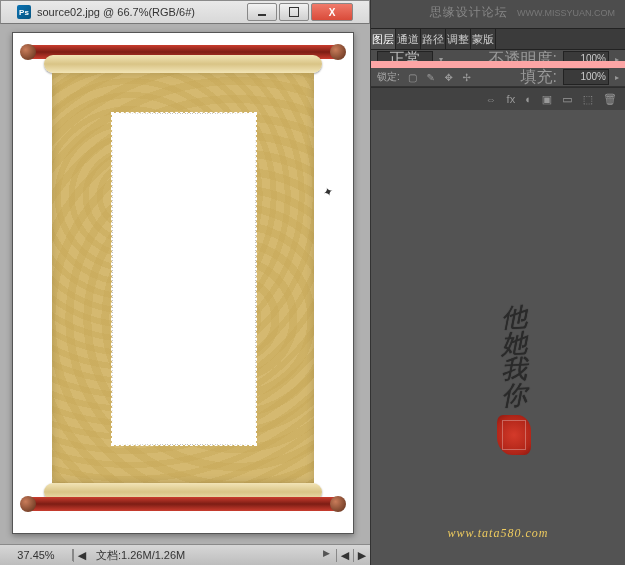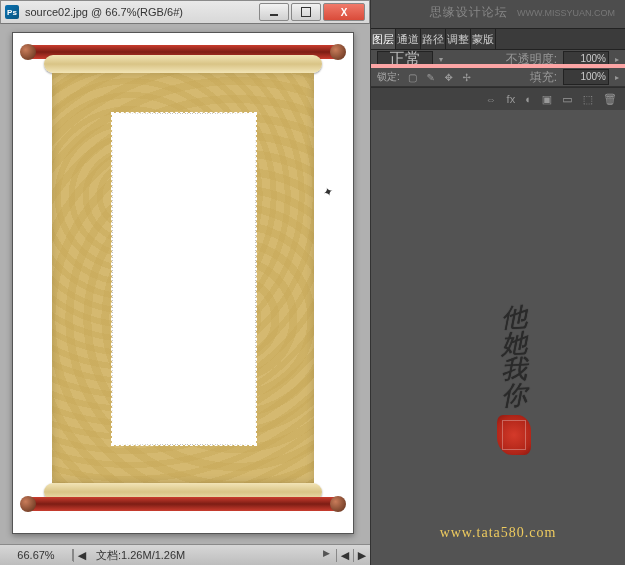--- a/index.html
+++ b/index.html
@@ -1,18 +1,18 @@
 <!DOCTYPE html>
 <html><head>
 <meta charset="utf-8">
 <style>
 html,body{margin:0;padding:0;height:100%;font-family:"Microsoft YaHei",Arial,sans-serif;font-size:11px;background:#777;overflow:hidden}
 .app{display:flex;width:625px;height:565px;background:#535353}
 .doc-window{width:370px;height:565px;background:#a0a0a0;display:flex;flex-direction:column;border-right:1px solid #333}
-.titlebar{height:22px;background:linear-gradient(180deg,#e9e9e9 0%,#d8d8d8 100%);display:flex;align-items:center;padding:0 4px;border:1px solid #8a8a8a;border-bottom:1px solid #777}
+.titlebar{height:22px;background:linear-gradient(180deg,#e9e9e9 0%,#d8d8d8 100%);display:flex;align-items:center;padding:0 16px;border:1px solid #8a8a8a;border-bottom:1px solid #777}
 .ps-logo{width:14px;height:14px;background:linear-gradient(135deg,#0a72b3,#085580);color:#fff;font-size:8px;font-weight:bold;display:flex;align-items:center;justify-content:center;border-radius:2px;margin-right:6px}
 .title{flex:1;color:#333;font-size:11px}
 .winbtns{display:flex;gap:0}
 .winbtn{width:28px;height:16px;border:1px solid #888;background:linear-gradient(180deg,#f2f2f2,#d0d0d0);display:flex;align-items:center;justify-content:center;font-size:10px;color:#333;border-radius:2px;margin-left:2px}
 .winbtn.min::before{content:"";width:8px;height:2px;background:#333;position:relative;top:3px}
 .winbtn.max::before{content:"";width:8px;height:8px;border:1px solid #333}
 .winbtn.close{background:linear-gradient(180deg,#f07a6a,#d94b3a);color:#fff;width:40px;font-weight:bold}
 .canvas-area{flex:1;background:#b0b0b0;position:relative;overflow:hidden}
 .canvas{position:absolute;left:12px;top:8px;width:340px;height:500px;background:#fff;border:1px solid #555;box-shadow:0 2px 6px rgba(0,0,0,0.35)}
 .scroll-img{position:absolute;left:6px;top:6px;width:328px;height:488px}
@@ -36,41 +36,41 @@
 .right{flex:1;display:flex;flex-direction:column;background:#fca5a5}
 .upper{height:86px;background:#4d4d4d;position:relative;border-bottom:1px solid #333;color:#ccc;font-size:12px}
 .watermark1{position:absolute;right:10px;top:4px}
 .wm-zh{color:#888;font-size:12px;letter-spacing:1px}
 .wm-url{color:#777;font-size:9px;margin-left:6px}
 .tabstrip{position:absolute;left:0;right:0;bottom:36px;height:20px;background:#3b3b3b;display:flex;border-top:1px solid #222;border-bottom:1px solid #222}
 .tab{padding:0 1px;line-height:20px;color:#ccc;font-size:11px;border-right:1px solid #222;cursor:default}
 .tab.active{background:#535353;color:#fff}
 .opts-row{position:absolute;left:0;right:0;bottom:18px;height:18px;display:flex;align-items:center;gap:6px;padding:0 6px;color:#bbb;background:#4d4d4d}
 .sel{width:54px;height:15px;background:#3a3a3a;border:1px solid #222;color:#bbb;font-size:16px;display:flex;align-items:center;justify-content:center}
-.olabel{font-size:12px;color:#999;margin-left:auto}
+.olabel{font-size:16px;color:#999;margin-left:auto}
 .percent{width:42px;height:14px;background:#3a3a3a;border:1px solid #222;color:#ccc;font-size:10px;text-align:right;padding-right:2px;line-height:14px}
 .tri2{font-size:8px;color:#999}
-.opts-row2{position:absolute;left:0;right:0;bottom:0;height:18px;display:flex;align-items:center;gap:6px;padding:0 6px;color:#aaa;font-size:10px;background:#4d4d4d;border-top:4px solid #fca5a5}
+.opts-row2{position:absolute;left:0;right:0;bottom:0;height:18px;display:flex;align-items:center;gap:6px;padding:0 6px;color:#aaa;font-size:10px;background:#4d4d4d;border-top:7px solid #fca5a5}
 .lock-icons{display:flex;gap:4px;color:#999}
 .lock-icons span{width:14px;text-align:center}
 .layer-list{flex:1;background:#535353;position:relative}
 .layer-row{height:30px;background:linear-gradient(180deg,#3d7fc8,#2f66a8);display:flex;align-items:center;border-top:1px solid #5a90c9;border-bottom:1px solid #244f80}
 .eye{width:26px;height:30px;background:#5c5c5c;display:flex;align-items:center;justify-content:center;color:#ddd;border-right:1px solid #333}
 .eye svg{width:14px;height:14px;fill:#ddd}
 .thumb{width:26px;height:18px;margin:0 6px;background:#fff;border:1px solid #222;position:relative}
 .thumb::after{content:"";position:absolute;left:5px;top:1px;width:14px;height:15px;border:2px solid #c9ad66;background:#fff}
 .lname{color:#fff;font-size:11px;font-style:italic}
 .lockicon{margin-left:auto;margin-right:8px;color:#fff;font-size:10px}
 .calligraphy{position:absolute;right:94px;bottom:110px;width:34px;display:flex;flex-direction:column;align-items:center}
 .callig-char{font-family:"KaiTi","STKaiti",cursive;font-size:26px;color:#2a2a2a;line-height:1;font-style:italic;transform:rotate(-3deg);text-shadow:0 0 1px #222}
 .seal{width:34px;height:40px;margin-top:6px;background:radial-gradient(circle,#d43a2a 0%,#b02518 70%,#8a1810 100%);border-radius:18% 40% 20% 45%;position:relative}
 .seal::after{content:"";position:absolute;inset:5px;border:1px solid rgba(255,255,255,0.3)}
 .footer-wm{position:absolute;left:0;right:0;bottom:24px;text-align:center}
 .footer-wm .line1{color:#7fb84e;font-size:14px;font-style:italic;font-family:cursive;letter-spacing:2px}
-.footer-wm .line2{color:#eecb5f;font-size:14px;font-family:cursive;letter-spacing:1px}
+.footer-wm .line2{color:#eecb5f;font-size:12px;font-style:italic;font-family:cursive;letter-spacing:1px}
 .panel-footer{height:22px;background:#424242;border-top:1px solid #2d2d2d;display:flex;align-items:center;justify-content:flex-end;gap:10px;padding:0 8px;color:#aaa;font-size:11px}
 .pf-icon{color:#999;cursor:default}
 </style>
 </head>
 <body>
 
 <div class="app">
   <div class="doc-window">
     <div class="titlebar">
       <div class="ps-logo">Ps</div>
@@ -97,21 +97,21 @@
             <div class="rod bot-rod">
                 <span class="knob l"></span>
                 <span class="knob r"></span>
               </div>
           </div>
         </div>
         <div class="wand"></div>
       </div>
     </div>
     <div class="statusbar">
-      <div class="zoom-box">66.67%</div>
+      <div class="zoom-box">37.45%</div>
       <div class="sb-btn">◀</div>
       <div class="doc-info">
         <span>文档:1.26M/1.26M</span>
         <span class="tri">▶</span>
       </div>
       <div class="sb-btn">◀</div>
       <div class="sb-btn">▶</div>
     </div>
   </div>
 

